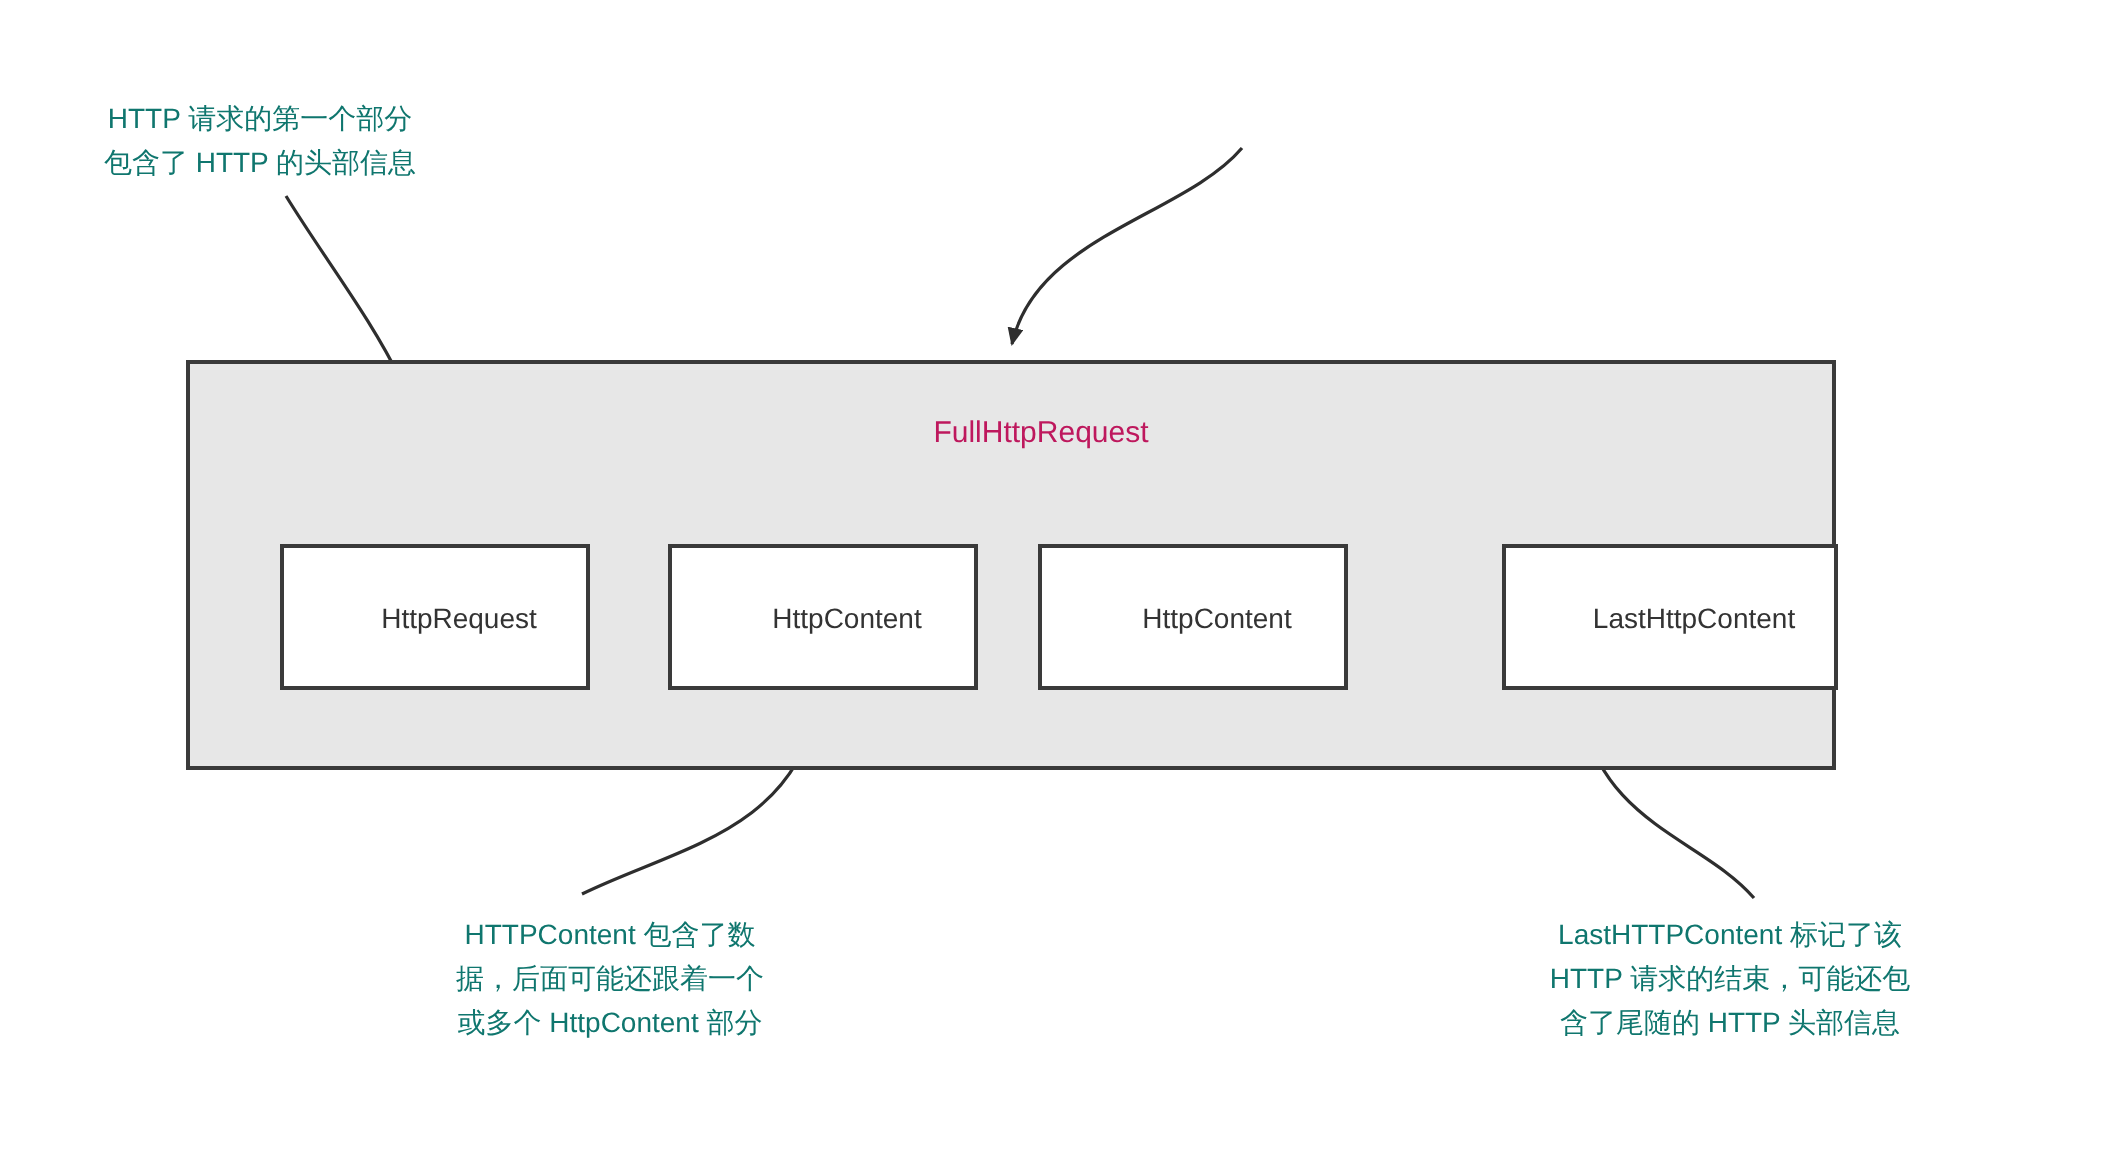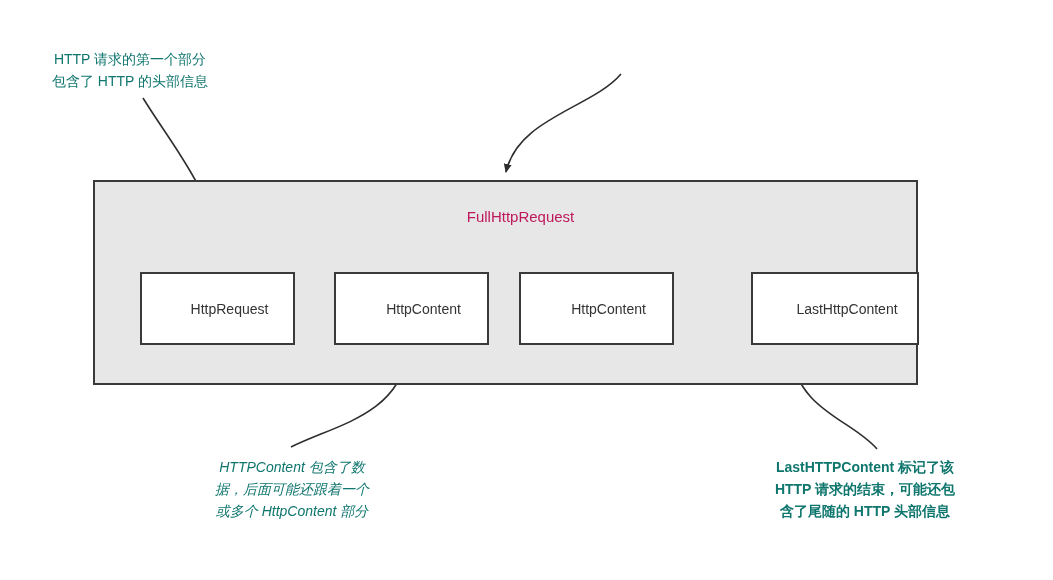--- a/index.html
+++ b/index.html
@@ -57,22 +57,22 @@
   .annotation {
     position: absolute;
     font-size: 14px;
     line-height: 22px;
     color: #0f766e;
     text-align: center;
     white-space: pre-line;
   }
   .ann-http-request { left: 25px;  top: 48px;  width: 210px; }
   .ann-full-request { left: 560px; top: 50px;  width: 150px; }
-  .ann-http-content { left: 187px; top: 456px; width: 210px; font-style: italic; }
-  .ann-last-content { left: 742px; top: 456px; width: 246px; font-weight: bold; }
+  .ann-http-content { left: 200px; top: 456px; width: 210px; }
+  .ann-last-content { left: 742px; top: 456px; width: 246px; }
 </style>
 </head>
 <body>
 
 <div class="stage">
 
   <svg class="arrow-layer" viewBox="0 0 1053 580" xmlns="http://www.w3.org/2000/svg">
     <defs>
       <marker id="arrowhead" markerWidth="10" markerHeight="8" refX="8" refY="4" orient="auto" markerUnits="userSpaceOnUse">
         <path d="M0,0 L9,4 L0,8 Z" fill="#2e2e2e"></path>

